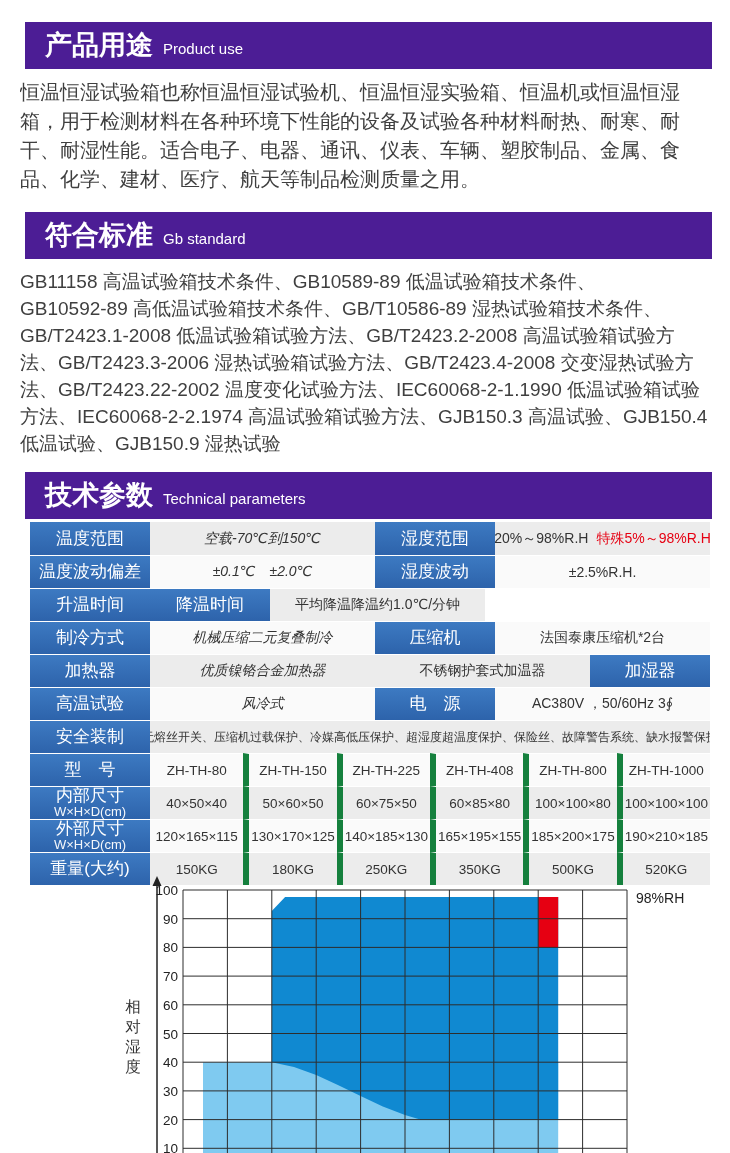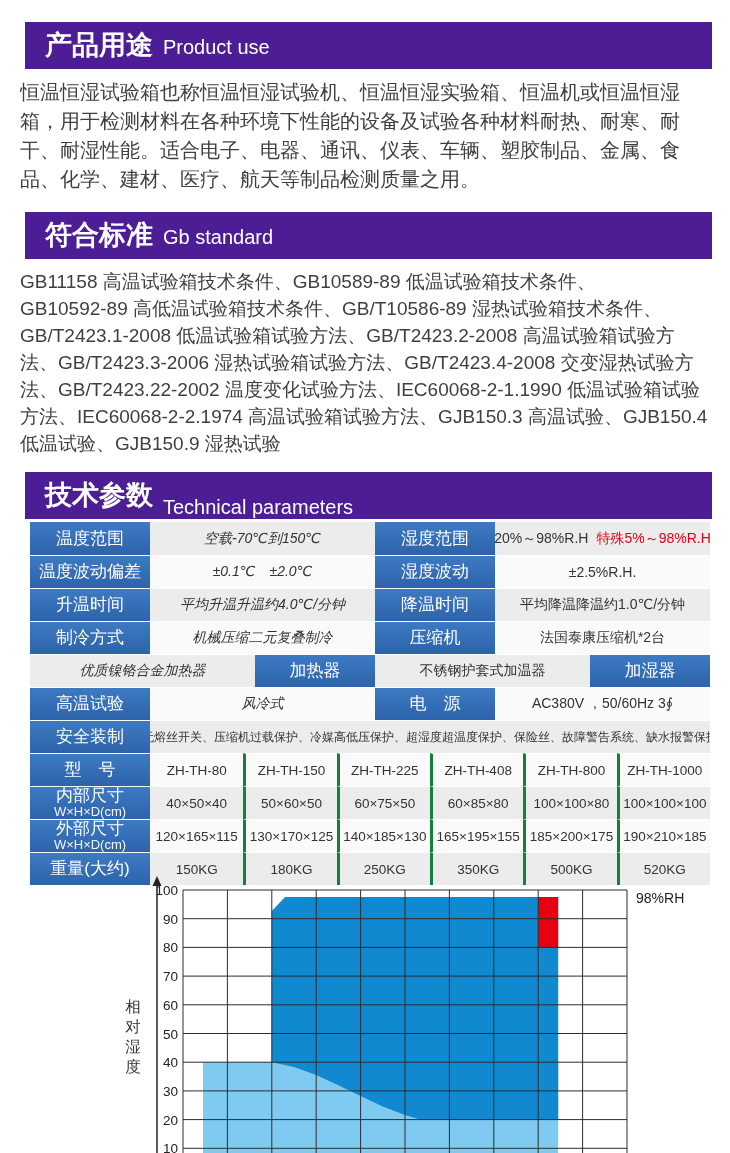--- a/index.html
+++ b/index.html
@@ -6,30 +6,30 @@
   body{
     width:730px;height:1153px;overflow:hidden;background:#fff;
     font-family:"Liberation Sans","DejaVu Sans",sans-serif;
     color:#3d3d3d;position:relative;
   }
   .sec-bar{
     margin:0 18px 0 25px;height:47px;background:#4c1d95;color:#fff;
     display:flex;align-items:baseline;overflow:hidden;
   }
   .sec-bar .zh{font-size:27px;font-weight:bold;margin-left:20px;line-height:47px;}
-  .sec-bar .en{font-size:20px;margin-left:10px;}
+  .sec-bar .en{font-size:15px;margin-left:10px;}
   .para{
     margin:0 20px;padding-top:9px;font-size:20px;line-height:29px;
     color:#3f3f3f;white-space:pre-wrap;overflow:hidden;
   }
   #para-use{height:118px;}
   #para-std{height:200px;font-size:19px;line-height:27px;}
   #bar-use{margin-top:22px;}
   #bar-std{margin-top:16px;}
-  #bar-par{margin-top:4px;align-items:flex-end;}
+  #bar-par{margin-top:4px;}
   
   #spec-table{margin:3px 20px 0 30px;width:680px;}
   .trow{display:flex;height:33px;}
   .tcell{
     box-sizing:border-box;display:flex;align-items:center;justify-content:center;
     border-top:1px solid #fff;overflow:hidden;white-space:nowrap;
   }
   .trow:first-child .tcell{border-top:none;}
   .tlabel{
     width:120px;flex:0 0 120px;color:#fff;font-size:17px;
@@ -37,21 +37,21 @@
     flex-direction:column;line-height:1.05;
   }
   .tlabel .sub{font-size:13px;opacity:.95;}
   .tval{color:#333;font-size:14px;}
   .tval.red-extra .red{color:#e60012;margin-left:8px;}
   .bg-a{background:#ececec;}
   .bg-b{background:#fafafa;}
   .w225{width:225px;flex:0 0 225px;font-style:italic;}
   .w215{width:215px;flex:0 0 215px;}
   .w560{width:560px;flex:0 0 560px;font-size:12px;}
-  .wmod{width:93.33px;flex:0 0 93.33px;border-left:3px solid #15803d;font-size:13.5px;}
+  .wmod{width:93.33px;flex:0 0 93.33px;border-left:6px solid #15803d;font-size:13.5px;}
   .wmod.first{border-left:none;}
   
   #chart-wrap{position:absolute;left:0;top:875px;width:730px;height:278px;}
   svg text{font-family:"Liberation Sans","DejaVu Sans",sans-serif;}
 </style>
 </head>
 <body>
 
 <div class="sec-bar" id="bar-use">
   <span class="zh">产品用途</span>
@@ -95,45 +95,44 @@
         <span>湿度波动</span>
       </div>
       <div class="tcell tval w215 bg-b">
         <span>±2.5%R.H.</span>
       </div>
     </div>
     <div class="trow">
       <div class="tcell tlabel">
         <span>升温时间</span>
       </div>
-      <div class="tcell tval w225 bg-a">平均升温升温约4.0℃/分钟</div>
       <div class="tcell tlabel">
         <span>降温时间</span>
       </div>
       <div class="tcell tval w215 bg-a">
         <span>平均降温降温约1.0℃/分钟</span>
       </div>
     </div>
     <div class="trow">
       <div class="tcell tlabel">
         <span>制冷方式</span>
       </div>
       <div class="tcell tval w225 bg-b">机械压缩二元复叠制冷</div>
       <div class="tcell tlabel">
         <span>压缩机</span>
       </div>
       <div class="tcell tval w215 bg-b">
         <span>法国泰康压缩机*2台</span>
       </div>
     </div>
     <div class="trow">
+      <div class="tcell tlabel">
+        <span>加热器</span>
+      </div>
       <div class="tcell tval w225 bg-a">优质镍铬合金加热器</div>
-      <div class="tcell tlabel">
-        <span>加热器</span>
-      </div>
       <div class="tcell tval w215 bg-a">
         <span>不锈钢护套式加温器</span>
       </div>
       <div class="tcell tlabel">
         <span>加湿器</span>
       </div>
     </div>
     <div class="trow">
       <div class="tcell tlabel">
         <span>高温试验</span>

